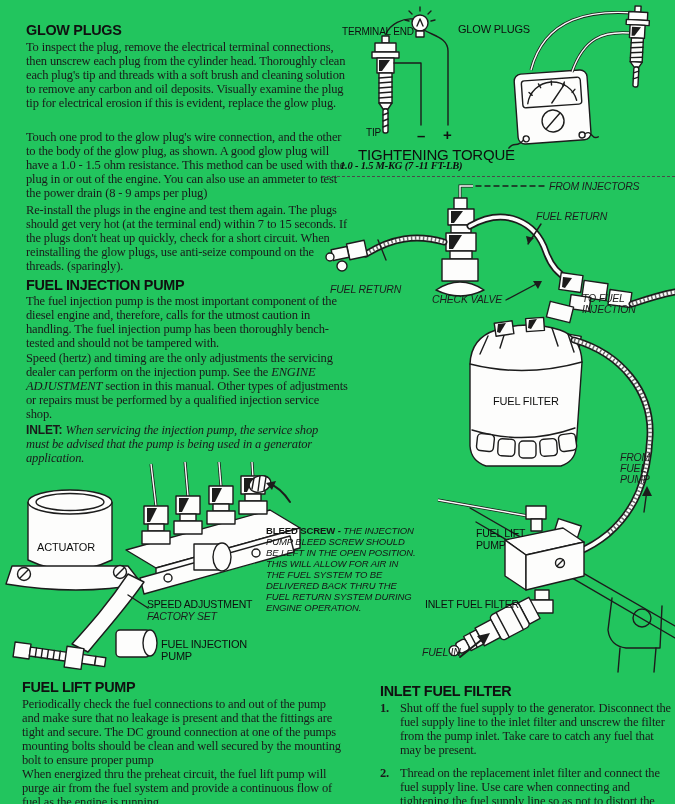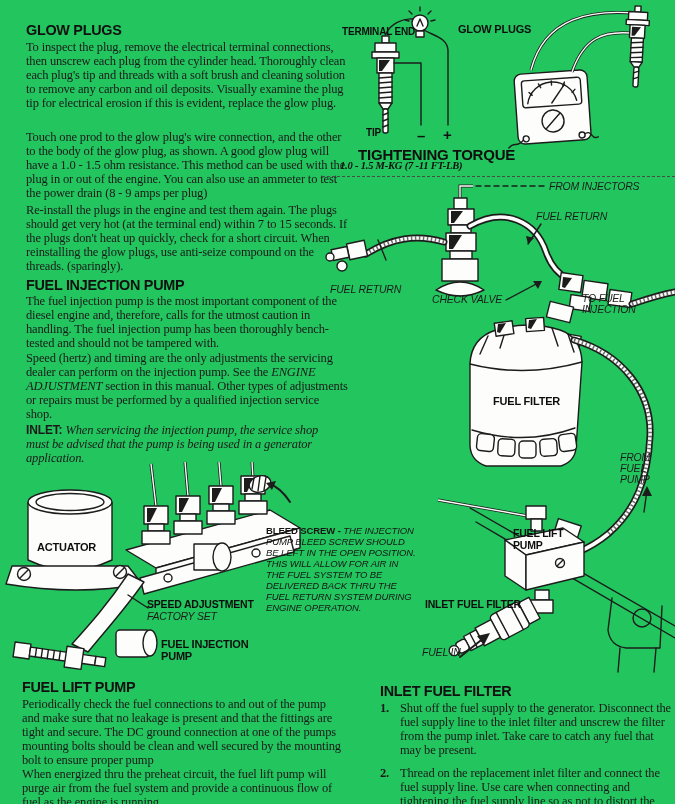--- a/index.html
+++ b/index.html
@@ -5,21 +5,21 @@
   html,body{margin:0;padding:0;background:#e8e8e8;}
   #page{position:relative;width:675px;height:804px;background:#22c55e;overflow:hidden;
         font-family:"Liberation Serif",serif;color:#161616;}
   .abs{position:absolute;}
   .h1{font-family:"Liberation Sans",sans-serif;font-weight:700;font-size:15px;
       letter-spacing:-0.3px;transform:scaleX(0.96);transform-origin:0 50%;white-space:nowrap;color:#101010;}
   .body{font-size:12.5px;line-height:14px;letter-spacing:-0.15px;text-align:left;color:#1a1a1a;}
   .note .nlbl{font-family:"Liberation Sans",sans-serif;font-weight:700;font-style:normal;font-size:12px;}
   .note{font-style:italic;}
   .em{font-style:italic;}
-  .lblb{font-family:"Liberation Sans",sans-serif;font-weight:700;font-size:10px;
+  .lblb{font-family:"Liberation Sans",sans-serif;font-weight:400;font-size:10px;
         letter-spacing:-0.2px;white-space:pre-line;color:#0e0e0e;line-height:11.5px;}
   .lbli{font-family:"Liberation Sans",sans-serif;font-style:italic;font-size:10.5px;
         letter-spacing:-0.2px;white-space:pre-line;color:#1c1c1c;line-height:11px;}
   .lblbi{font-family:"Liberation Sans",sans-serif;font-weight:700;font-style:italic;font-size:10.5px;
         letter-spacing:-0.2px;white-space:nowrap;color:#0e0e0e;}
   .big{font-size:11px;}
   .sign{font-family:"Liberation Sans",sans-serif;font-weight:700;font-size:15px;color:#111;}
   .bleed{font-family:"Liberation Sans",sans-serif;font-size:9.5px;line-height:11px;
          font-style:italic;letter-spacing:-0.1px;color:#151515;margin-top:28px;}
   .bleed b{font-style:normal;font-weight:700;}
@@ -280,21 +280,21 @@
   </svg>
 
   <div class="abs lbli" style="left:549px;top:181px;">FROM INJECTORS</div>
   <div class="abs lbli" style="left:536px;top:211px;">FUEL RETURN</div>
   <div class="abs lbli" style="left:330px;top:284px;">FUEL RETURN</div>
   <div class="abs lbli" style="left:432px;top:294px;">CHECK VALVE</div>
   <div class="abs lbli" style="left:582px;top:293px;">TO FUEL INJECTION</div>
   <div class="abs lblb big" style="left:493px;top:396px;">FUEL FILTER</div>
   <div class="abs lbli" style="left:620px;top:452px;">FROM FUEL
 PUMP</div>
-  <div class="abs lblb" style="left:476px;top:528px;font-size:10.5px;margin-left:37px;">FUEL LIFT
+  <div class="abs lblb" style="left:476px;top:528px;font-size:10.5px;">FUEL LIFT
 PUMP</div>
   <div class="abs lblb" style="left:425px;top:599px;font-size:10.5px;">INLET FUEL FILTER</div>
   <div class="abs lbli" style="left:422px;top:647px;">FUEL IN</div>
 
   <svg style="left:8px;top:462px;" width="310" height="218" viewBox="0 0 310 218">
 
     <g>
       <path class="thin2" d="M148,44 L143,2"></path>
         <path class="thin2in" d="M148,44 L143,2"></path>
       <path class="thin2" d="M180,34 L177,0"></path>

